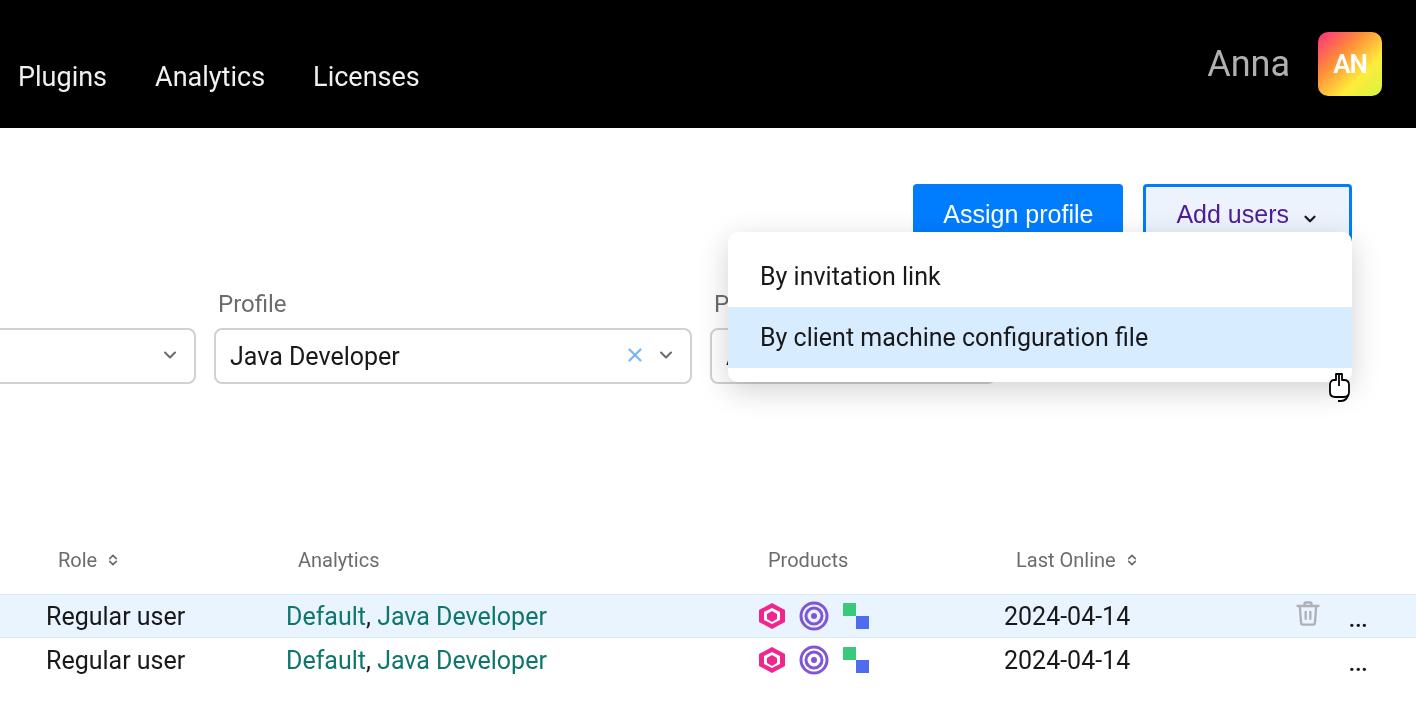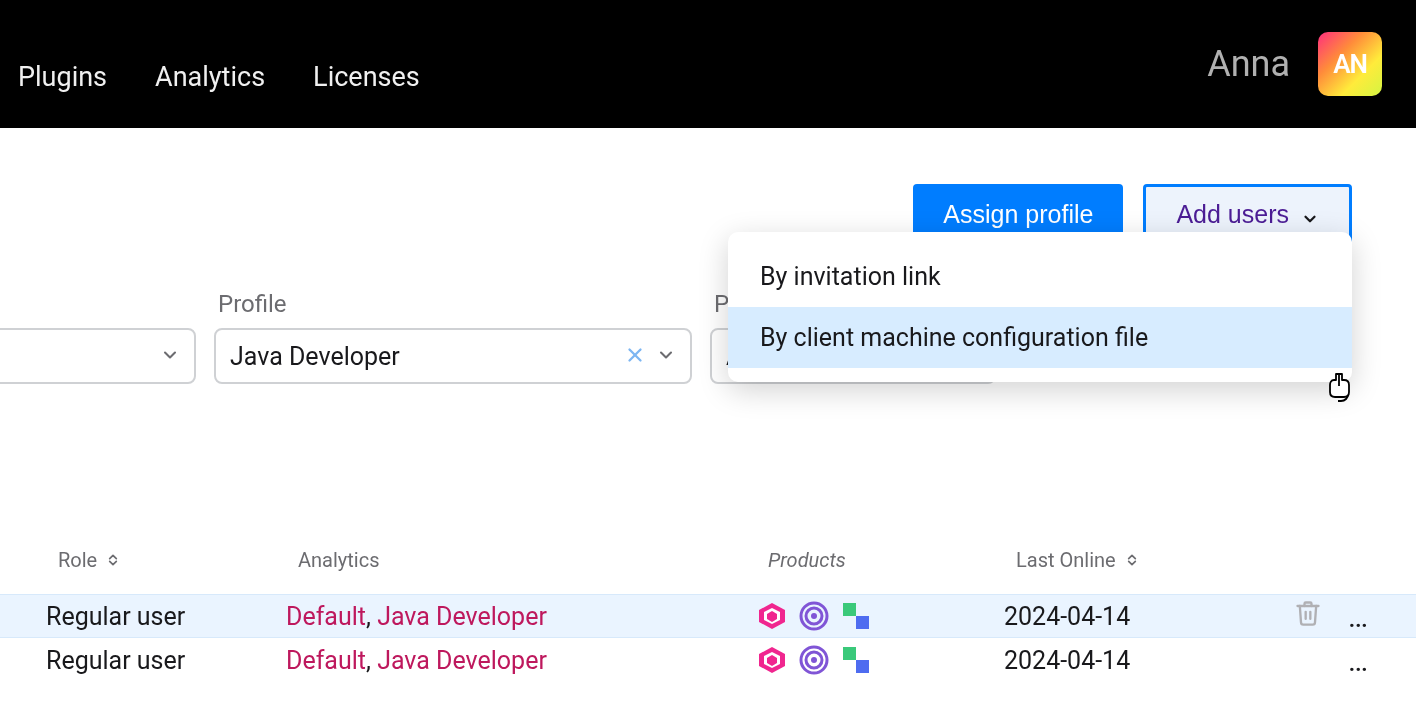--- a/index.html
+++ b/index.html
@@ -115,39 +115,39 @@
 }
 .thead {
   display: flex;
   padding: 0 58px;
   font-size: 20px;
   color: #6c6c70;
   margin-bottom: 22px;
 }
 .col-role { width: 240px; display: flex; align-items: center; gap: 8px; }
 .col-profiles { width: 470px; }
-.col-products { width: 248px; font-style: italic; }
+.col-products { width: 248px; }
 .col-last { width: 260px; display: flex; align-items: center; gap: 8px; }
 .sort-icon { display: inline-flex; }
 
 .trow {
   display: flex;
   align-items: center;
   padding: 0 46px;
   height: 44px;
   font-size: 25px;
 }
 .trow.selected { background: #eaf4ff; border-top: 1px solid #d7e9fb; border-bottom: 1px solid #d7e9fb; }
 .cell-role { width: 240px; }
 .cell-profiles { width: 470px; }
 .cell-products { width: 248px; display: flex; gap: 10px; align-items: center; }
 .cell-last { width: 260px; }
 .cell-actions { flex: 1; display: flex; justify-content: flex-end; gap: 26px; align-items: center; }
 
-.link { color: #be185d; cursor: pointer; }
+.link { color: #0f766e; cursor: pointer; }
 .comma { color: #19191c; }
 
 .prod-icon { width: 32px; height: 32px; display: inline-block; }
 .trash { color: #b0b0b4; cursor: pointer; }
 .more-dots { font-size: 30px; letter-spacing: 2px; cursor: pointer; }
 
 
 .cursor {
   position: absolute;
   top: 372px; left: 1328px;

